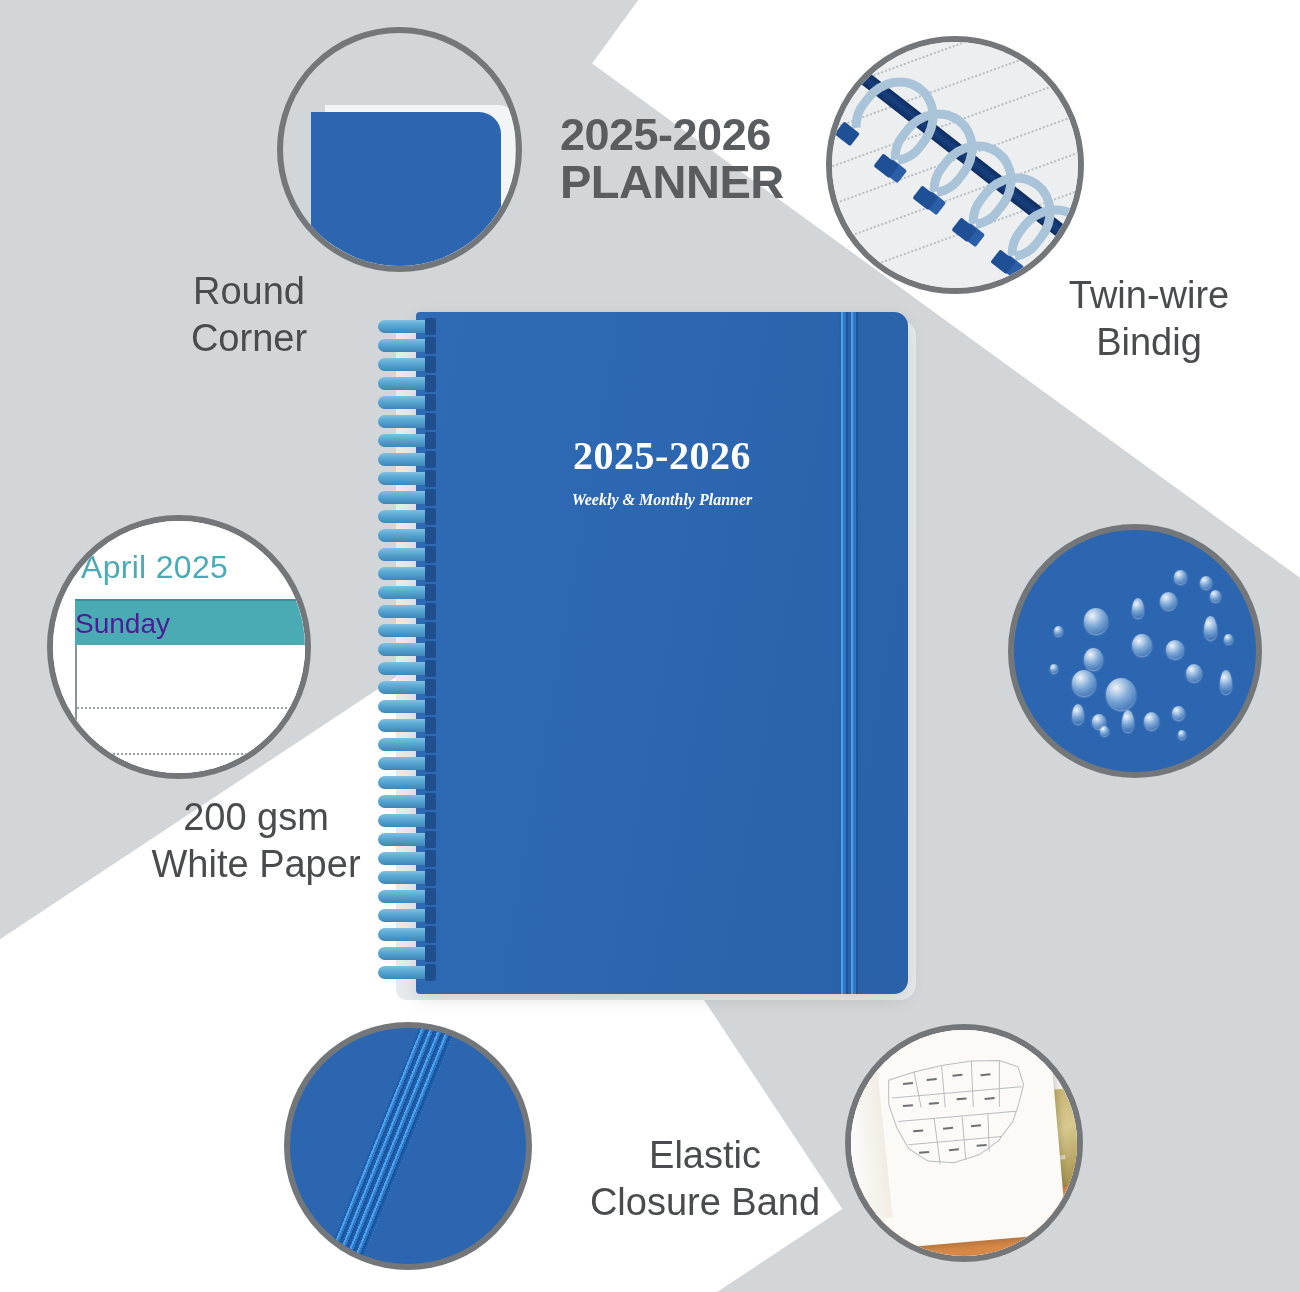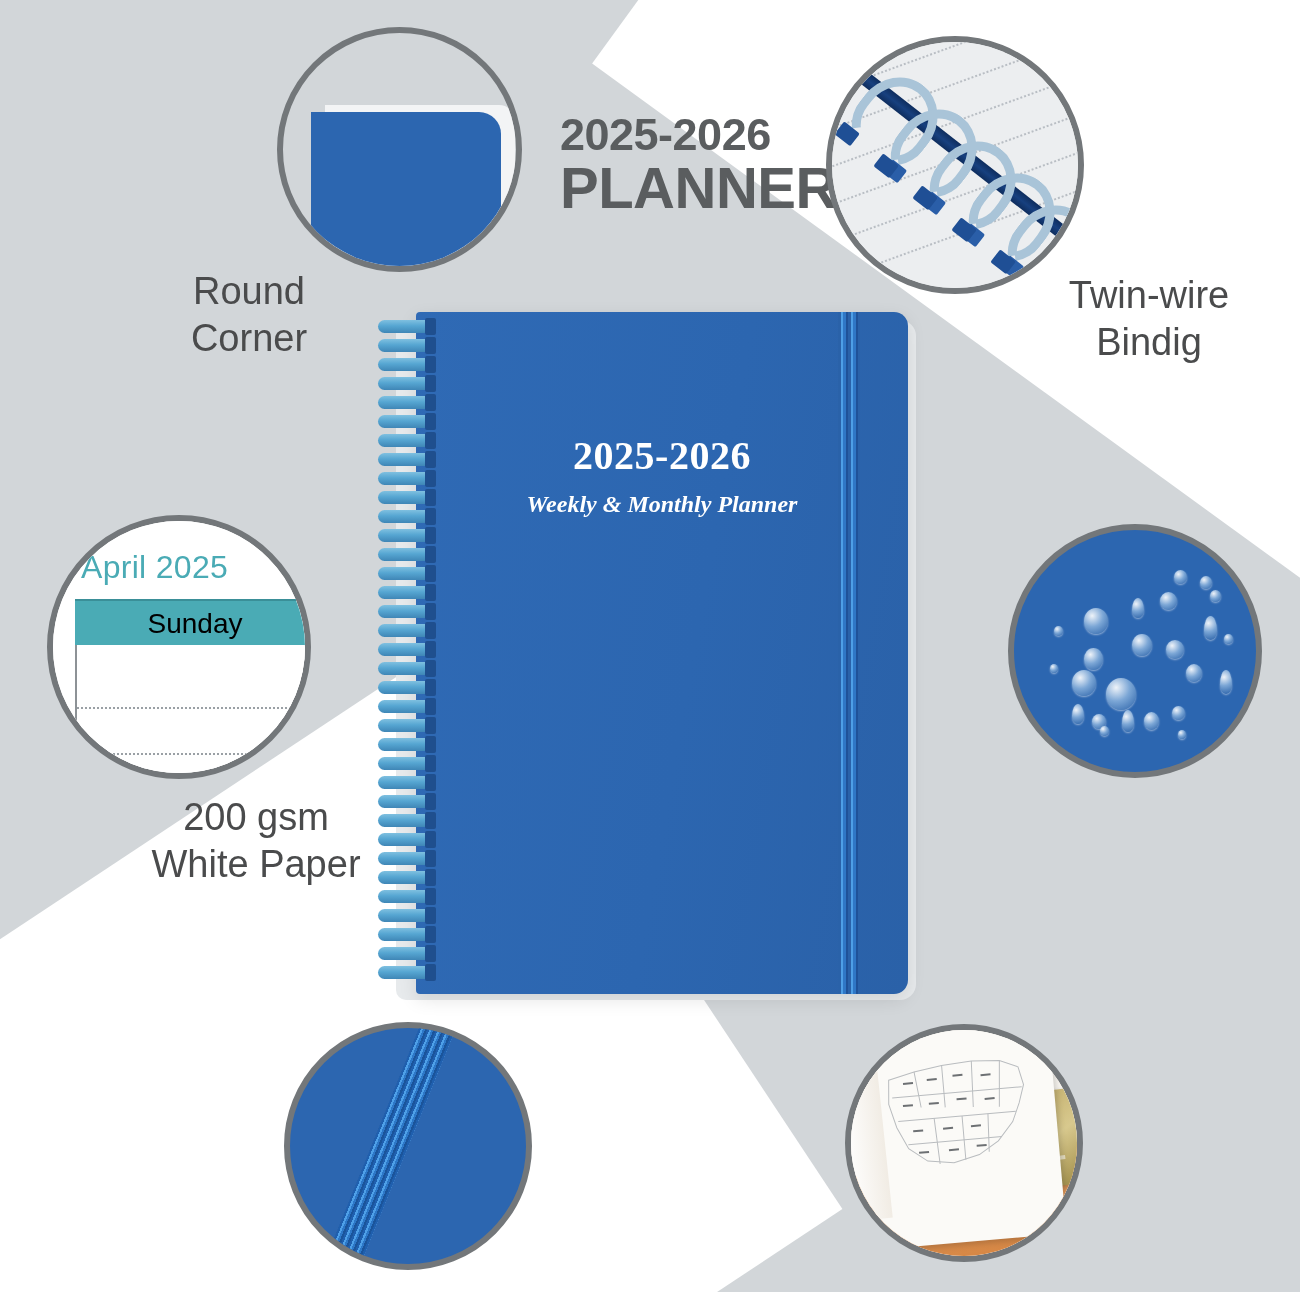--- a/index.html
+++ b/index.html
@@ -21,21 +21,21 @@
     transform:rotate(-33.5deg);transform-origin:center;
   }
 
   
   .headline{
     position:absolute;left:560px;top:112px;width:330px;
     color:#5a5d5f;font-weight:bold;line-height:1.02;
     letter-spacing:-0.5px;
   }
   .headline .l1{font-size:45px;display:block;}
-  .headline .l2{font-size:58px;display:block;}
+  .headline .l2{font-size:47px;display:block;}
 
   
   .flabel{
     position:absolute;color:#4a4b4c;font-size:38px;line-height:1.23;
     text-align:center;white-space:pre-line;
   }
   .lab-round{left:120px;top:268px;width:258px;}
   .lab-twin{left:1008px;top:272px;width:282px;}
   .lab-paper{left:96px;top:794px;width:320px;}
   .lab-pvc{left:906px;top:792px;width:390px;}
@@ -95,21 +95,21 @@
   .cal{position:absolute;inset:0;background:#ffffff;}
   .cal-title{
     position:absolute;left:28px;top:28px;font-size:32px;color:#4aabb5;
     letter-spacing:0.3px;
   }
   .cal-head{
     position:absolute;left:22px;top:78px;width:240px;height:46px;
     background:#4aabb5;border-top:2px solid #3a8f98;
   }
   .cal-head span{
-    display:block;color:#000000;font-size:28px;text-align:center;
+    display:block;color:#4c1d95;font-size:28px;
     line-height:46px;
   }
   .cal-cell{
     position:absolute;left:22px;top:124px;width:240px;height:140px;
     border-left:2px solid #8d9296;background:#fff;
   }
   .cal-dash{
     position:absolute;left:0;width:250px;height:0;
     border-top:2px dotted #9aa0a5;
   }
@@ -187,21 +187,21 @@
   }
   .coil:after{
     content:"";position:absolute;right:-2px;top:-2px;width:11px;height:17px;
     background:#1f4f8e;border-radius:2px;
   }
   .cover-text{
     position:absolute;left:416px;top:432px;width:492px;text-align:center;color:#ffffff;
     font-family:"Liberation Serif",serif;
   }
   .cover-text .ct1{display:block;font-size:40px;font-weight:bold;letter-spacing:0.5px;}
-  .cover-text .ct2{display:block;font-size:24px;font-weight:bold;font-style:italic;margin-top:12px;}
+  .cover-text .ct2{display:block;font-size:16px;font-weight:bold;font-style:italic;margin-top:12px;}
 </style>
 </head>
 <body>
 
 <div class="stage">
 
   <div class="wedge wedge-tr"></div>
   <div class="wedge wedge-bl"></div>
 
   <div class="headline">
@@ -278,20 +278,22 @@
       <div class="drop" style="left:36px;top:134px;width:8px;height:9px;"></div>
       <div class="drop" style="left:86px;top:196px;width:9px;height:10px;"></div>
       <div class="drop" style="left:164px;top:200px;width:8px;height:9px;"></div>
       <div class="drop" style="left:210px;top:104px;width:9px;height:10px;"></div>
     </div>
   </div>
 
   <div class="bubble b-elastic">
     <div class="eb-band"></div>
   </div>
+  <div class="flabel lab-elastic">Elastic
+Closure Band</div>
 
   <div class="bubble b-pocket">
     <div style="position:absolute;inset:0;background:#f7f4ef;">
       <div class="pk-desk"></div>
       <div class="pk-card">
         <div class="pk-card-chip"></div>
         <div class="pk-card-strip"></div>
       </div>
       <div class="pk-page">
         <svg class="pk-map" viewBox="0 0 150 150">

